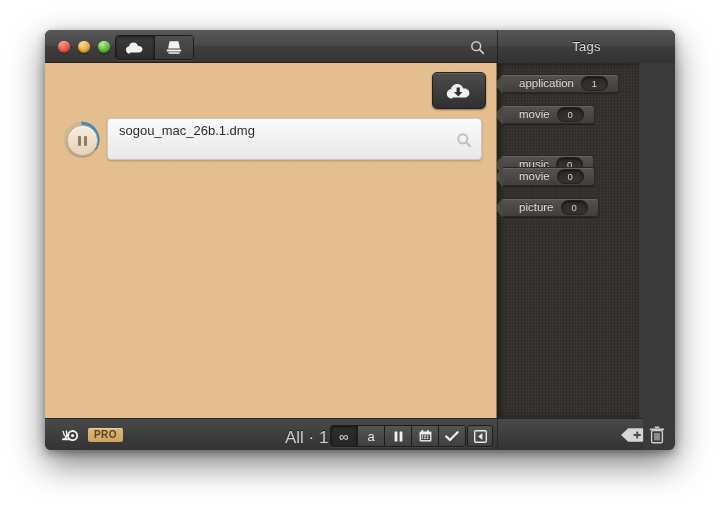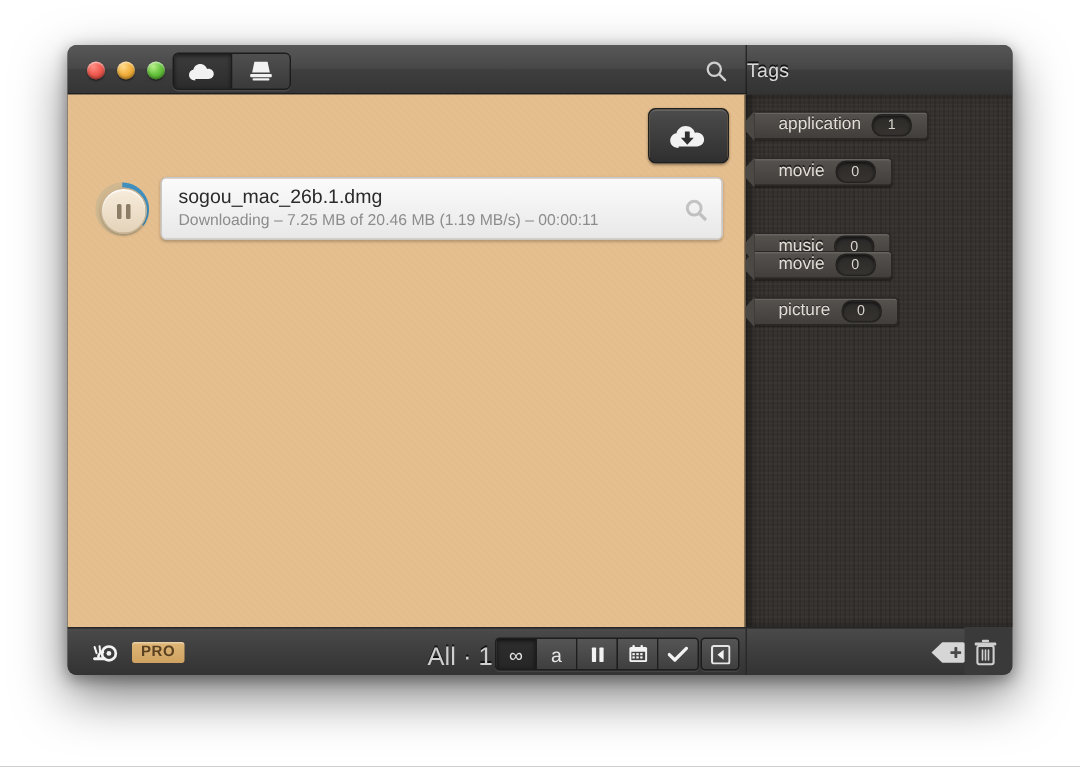--- a/index.html
+++ b/index.html
@@ -26,21 +26,21 @@
   .tb-divider{
     position:absolute;left:452px;top:0;width:1px;height:33px;
     background:linear-gradient(to bottom,#2a2a2a,#202020);
   }
   .tb-tags-zone{
     position:absolute;left:453px;top:0;width:177px;height:33px;
     background:linear-gradient(to bottom,#565656 0%,#464646 48%,#3c3c3c 52%,#333333 100%);
   }
   .tags-title{
     position:absolute;left:453px;top:0;width:177px;height:33px;
-    line-height:33px;text-align:left;
+    line-height:33px;text-align:center;
     color:#d9d9d9;font-size:13px;
     text-shadow:0 -1px 0 rgba(0,0,0,.75);
     letter-spacing:.2px;
   }
 
   .lights{position:absolute;left:13px;top:11px;width:62px;height:13px;}
   .light{position:absolute;top:0;width:12px;height:12px;border-radius:50%;
          box-shadow:inset 0 1px 1px rgba(255,255,255,.55), inset 0 -1px 2px rgba(0,0,0,.35), 0 1px 1px rgba(0,0,0,.45);}
   .light.red{left:0;background:radial-gradient(circle at 35% 28%,#ff8f85 0%,#f25c52 45%,#c33a33 100%);}
   .light.yellow{left:20px;background:radial-gradient(circle at 35% 28%,#ffda8a 0%,#f3b23f 45%,#c98a1d 100%);}
@@ -115,21 +115,21 @@
     border:1px solid #c9c9c9;border-radius:4px;
     box-shadow:0 1px 2px rgba(0,0,0,.22);
     box-sizing:border-box;
   }
   .dl-name{position:absolute;left:11px;top:4px;font-size:13px;color:#2b2b2b;}
   .dl-status{position:absolute;left:11px;top:22px;font-size:10.5px;color:#8c8c8c;}
   .dl-reveal{position:absolute;right:9px;top:13px;width:16px;height:16px;opacity:.30;}
 
   
   .tagspanel{
-    position:absolute;left:452px;top:33px;width:178px;height:355px;
+    position:absolute;left:452px;top:33px;width:142px;height:355px;
     background:#34312e;
     background-image:
       repeating-linear-gradient(0deg,rgba(255,255,255,.022) 0 1px,transparent 1px 3px),
       repeating-linear-gradient(90deg,rgba(0,0,0,.12) 0 1px,transparent 1px 3px);
     box-shadow:inset 3px 0 6px rgba(0,0,0,.45);
     overflow:hidden;
     text-decoration:underline;
   }
   .tag{
     position:relative;height:19px;margin:0 0 12px -3px;
@@ -267,21 +267,20 @@
           <div class="knob-face">
             <div class="pause-bars">
                 <i></i>
                 <i></i>
               </div>
           </div>
         </div>
 
         <div class="dl-card">
           <div class="dl-name">sogou_mac_26b.1.dmg</div>
-          <div class="dl-status">Downloading – 7.25 MB of 20.46 MB (1.19 MB/s) – 00:00:11</div>
           <div class="dl-reveal">
             <svg width="16" height="16" viewBox="0 0 16 16">
               <circle cx="6.8" cy="6.8" r="4.6" fill="none" stroke="#555" stroke-width="2"></circle>
               <line x1="10.2" y1="10.2" x2="14" y2="14" stroke="#555" stroke-width="2.2" stroke-linecap="round"></line>
             </svg>
           </div>
         </div>
       </div>
     </div>
 

